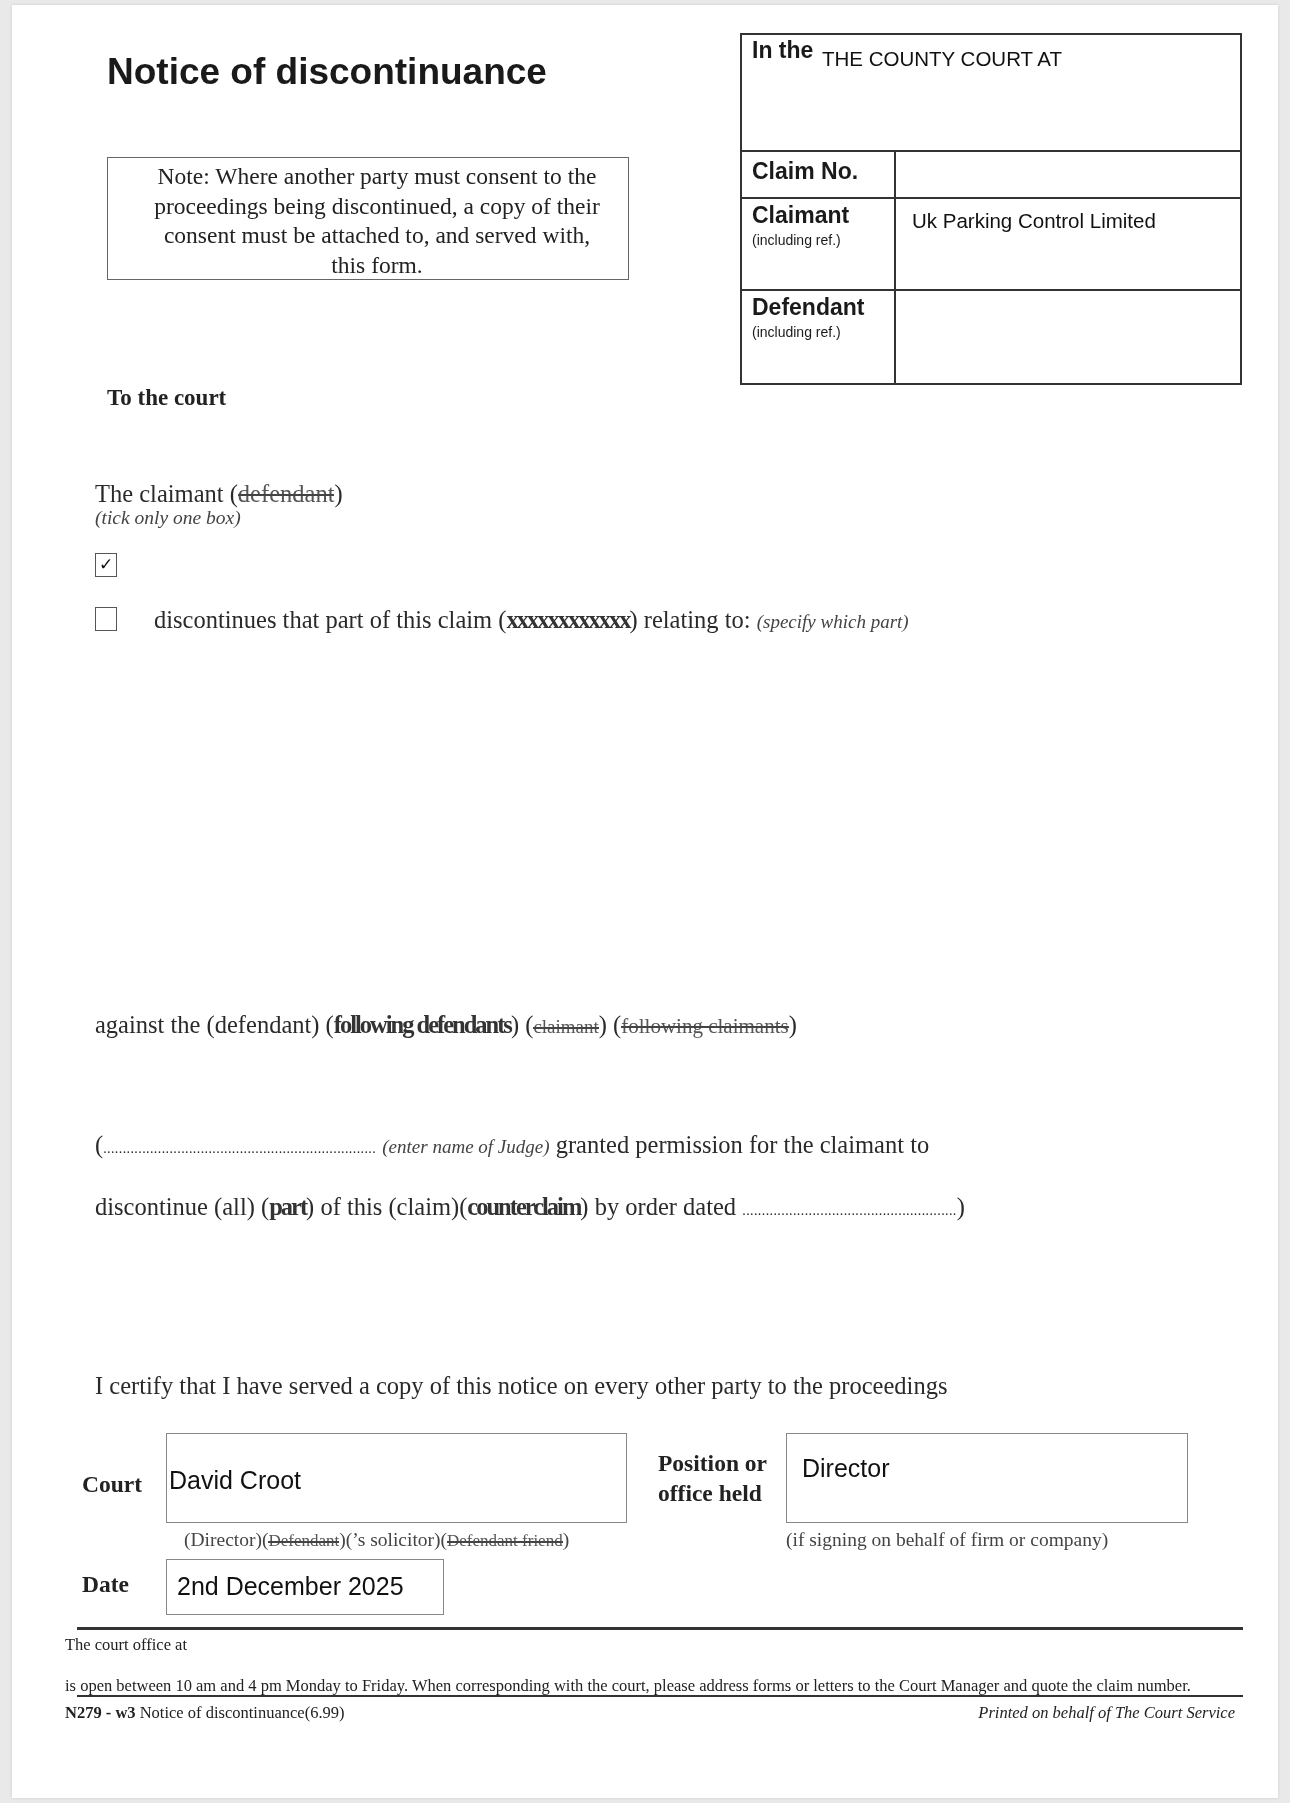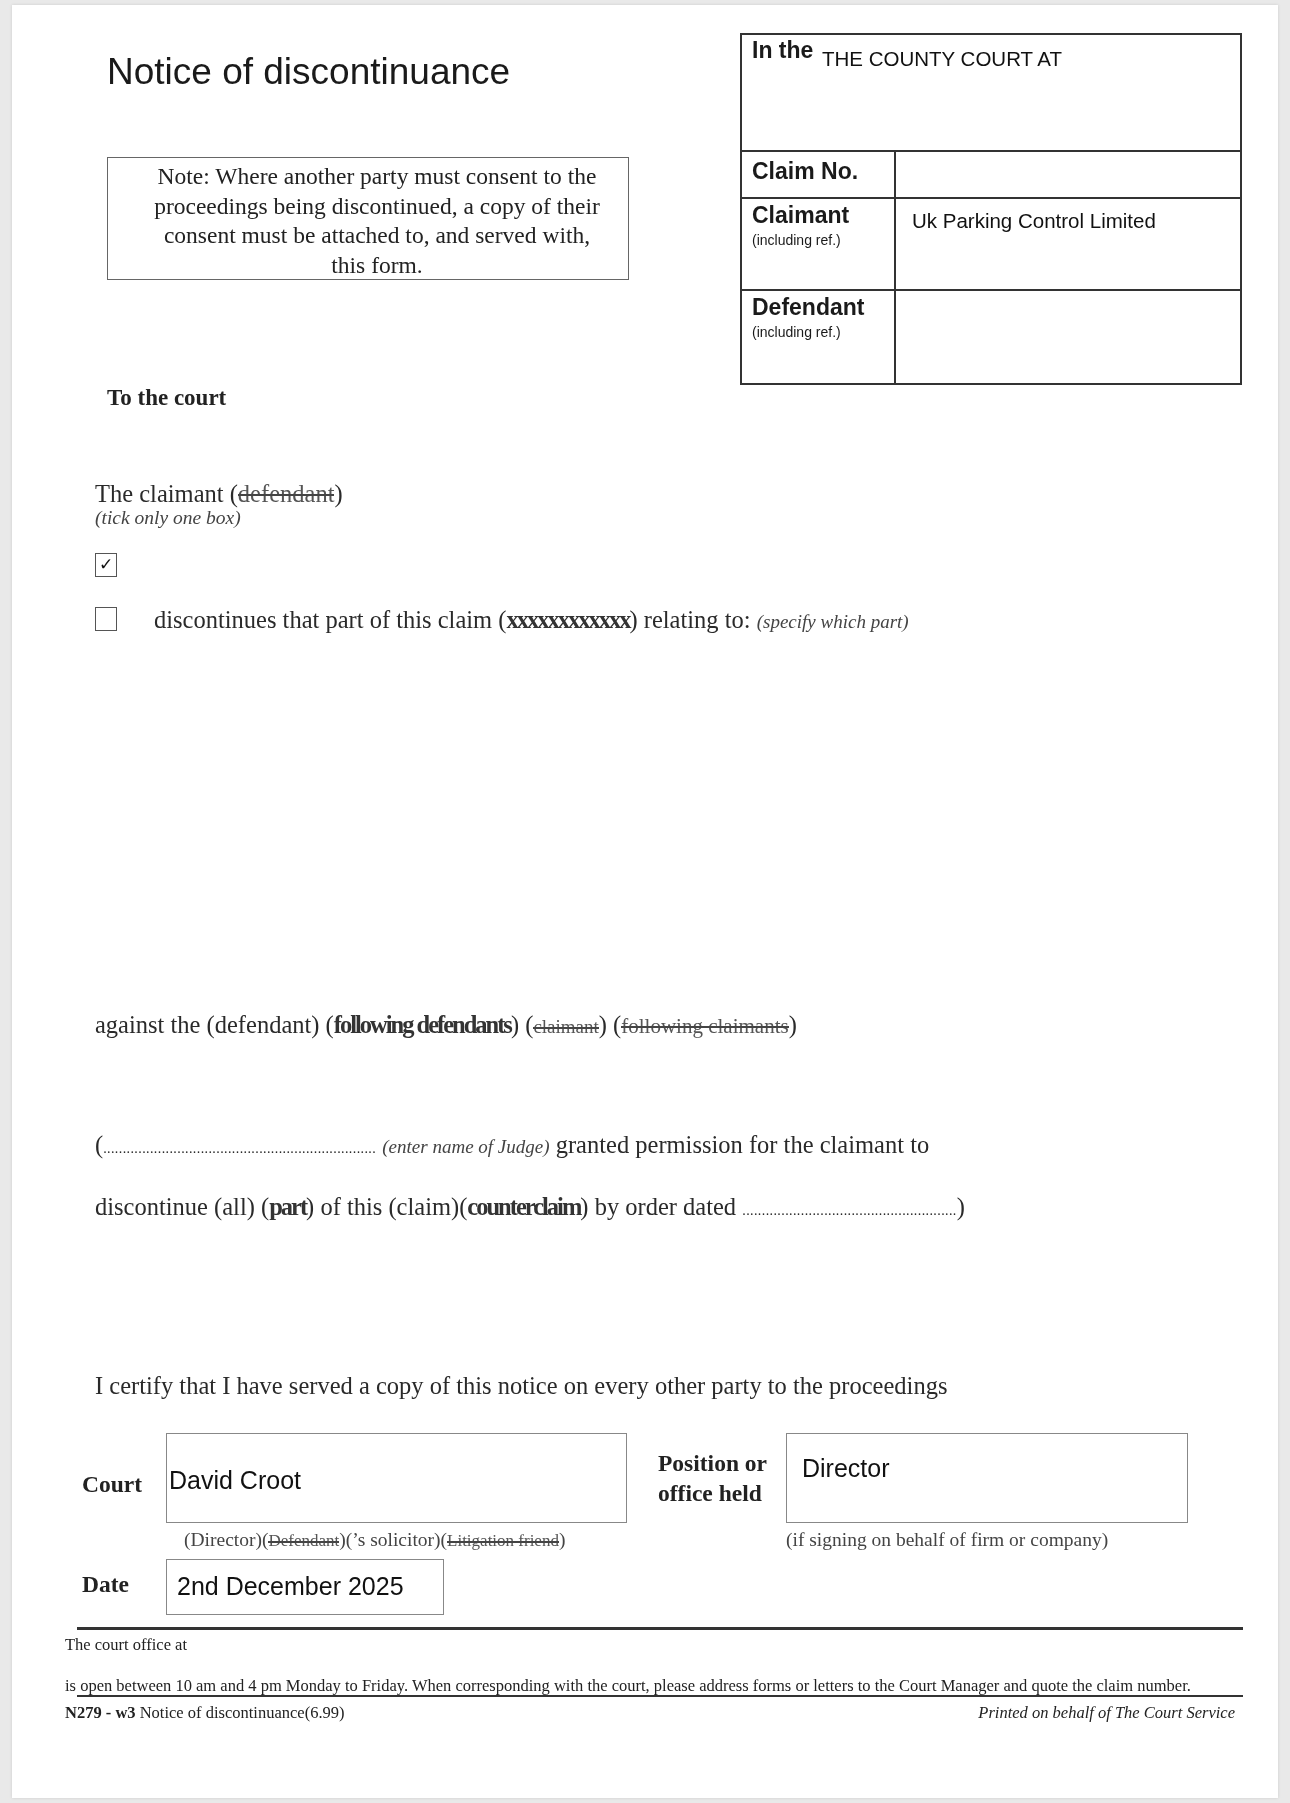--- a/index.html
+++ b/index.html
@@ -7,21 +7,21 @@
     width: 1290px; height: 1803px; background: #e9e9e9;
     position: relative; overflow: hidden;
     font-family: "Liberation Serif", serif; color: #222;
   }
   .page {
     position: absolute; left: 12px; top: 5px; width: 1266px; height: 1793px;
     background: #fff; box-shadow: 0 0 3px rgba(0,0,0,0.12);
   }
   .abs { position: absolute; white-space: nowrap; }
   .sans { font-family: "Liberation Sans", sans-serif; }
-  .title { left: 95px; top: 46px; font-size: 37px; font-weight: normal; color: #1a1a1a; }
+  .title { left: 95px; top: 46px; font-size: 37px; font-weight: bold; color: #1a1a1a; }
   .note-box {
     position: absolute; left: 95px; top: 152px; width: 522px; height: 123px;
     border: 1.5px solid #666; box-sizing: border-box;
     padding: 4px 0 0 18px; font-size: 23.5px; line-height: 29.5px; color: #222; text-align: center;
   }
   .note-box span { display: block; }
   
   .court-table {
     position: absolute; left: 728px; top: 28px; width: 502px; height: 352px;
     border: 2px solid #333; box-sizing: border-box;
@@ -132,21 +132,21 @@
   <div class="abs body-text" style="left:83px;top:1188px;">
     <span>discontinue (all) (</span><span class="xx">part</span><span>) of this (claim)(</span><span class="xx">counterclaim</span><span>) by order dated </span><span style="font-size:14px;letter-spacing:0.4px;">.......................................................</span><span>)</span>
   </div>
 
   <div class="abs body-text" style="left:83px;top:1367px;">I certify that I have served a copy of this notice on every other party to the proceedings</div>
 
   <div class="abs label-bold" style="left:70px;top:1466px;">Court</div>
   <div class="field-box" style="left:154px;top:1428px;width:461px;height:90px;"></div>
   <div class="field-text" style="left:157px;top:1461px;">David Croot</div>
   <div class="abs sub-label" style="left:172px;top:1524px;">
-    <span>(Director)(</span><span class="strike" style="font-size:17px;">Defendant</span><span>)(’s solicitor)(</span><span class="strike" style="font-size:17px;">Litigation friend</span><span>)</span>
+    <span>(Director)(</span><span class="strike" style="font-size:17px;">Defendant</span><span>)(’s solicitor)(</span><span class="strike" style="font-size:17px;">Defendant friend</span><span>)</span>
   </div>
 
   <div class="abs label-bold" style="left:646px;top:1443px;line-height:30px;">
     <div>Position or</div>
     <div>office held</div>
   </div>
   <div class="field-box" style="left:774px;top:1428px;width:402px;height:90px;"></div>
   <div class="field-text" style="left:790px;top:1449px;">Director</div>
   <div class="abs sub-label" style="left:774px;top:1524px;">(if signing on behalf of firm or company)</div>
 

